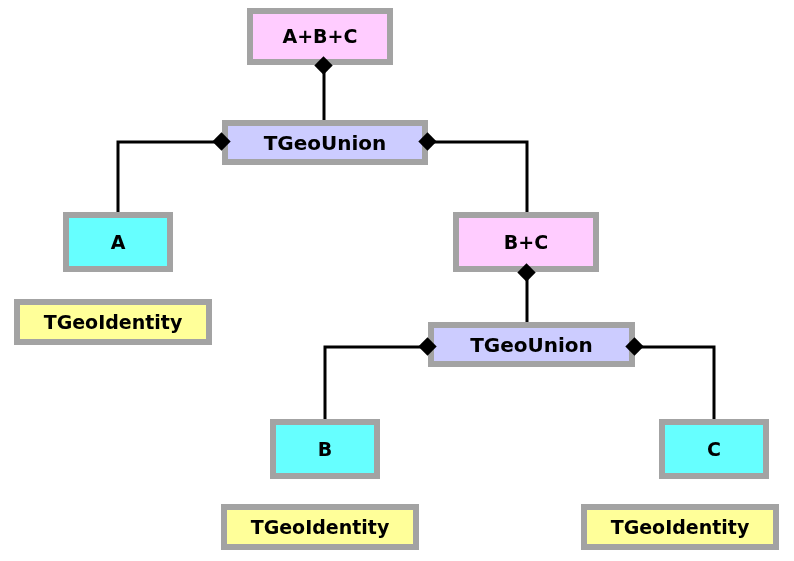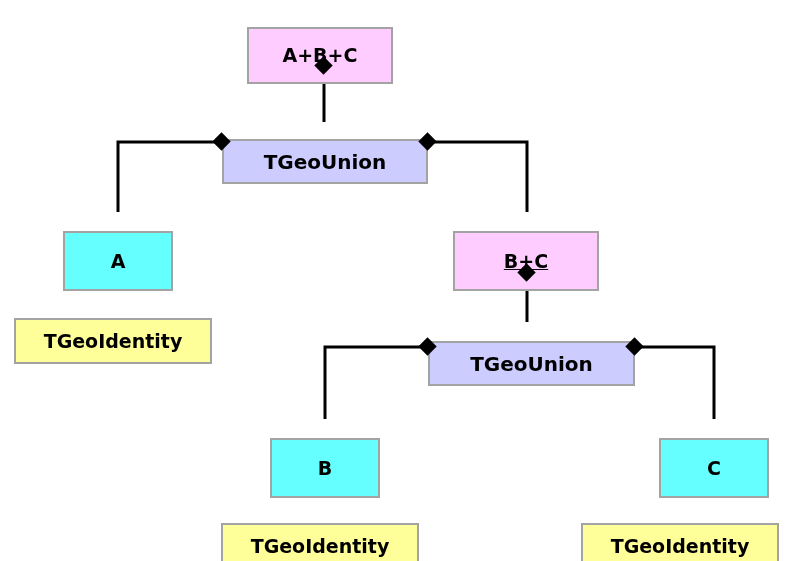--- a/index.html
+++ b/index.html
@@ -11,28 +11,27 @@
     position: relative;
     width: 794px;
     height: 561px;
     background: #ffffff;
     font-family: "DejaVu Sans", "Liberation Sans", sans-serif;
     overflow: hidden;
   }
   .node {
     position: absolute;
     box-sizing: border-box;
-    border: 2px solid #a3a3a3;
+    border: 6px solid #a3a3a3;
     display: flex;
     align-items: center;
     justify-content: center;
     font-weight: bold;
     color: #000000;
     z-index: 3;
-    margin-top: 19px;
   }
   .node-label {
     line-height: 1;
     white-space: nowrap;
   }
   .composite { background: #ffccff; font-size: 19px; }
   .union     { background: #ccccff; font-size: 20px; }
   .shape     { background: #66ffff; font-size: 19px; }
   .identity  { background: #ffff99; font-size: 19px; text-align: right; }
 
@@ -94,21 +93,21 @@
   </div>
 
   <div class="node shape" style="left:63px; top:212px; width:110px; height:60px;">
     <span class="node-label">A</span>
   </div>
 
   <div class="node identity" style="left:14px; top:299px; width:198px; height:46px;">
     <span class="node-label">TGeoIdentity</span>
   </div>
 
-  <div class="node composite" style="left:453px; top:212px; width:146px; height:60px;text-decoration:underline;">
+  <div class="node composite" style="left:453px; top:212px; width:146px; height:60px;">
     <span class="node-label">B+C</span>
   </div>
 
   <div class="node union" style="left:428px; top:322px; width:207px; height:45px;">
     <span class="node-label">TGeoUnion</span>
   </div>
 
   <div class="node shape" style="left:270px; top:419px; width:110px; height:60px;">
     <span class="node-label">B</span>
   </div>

